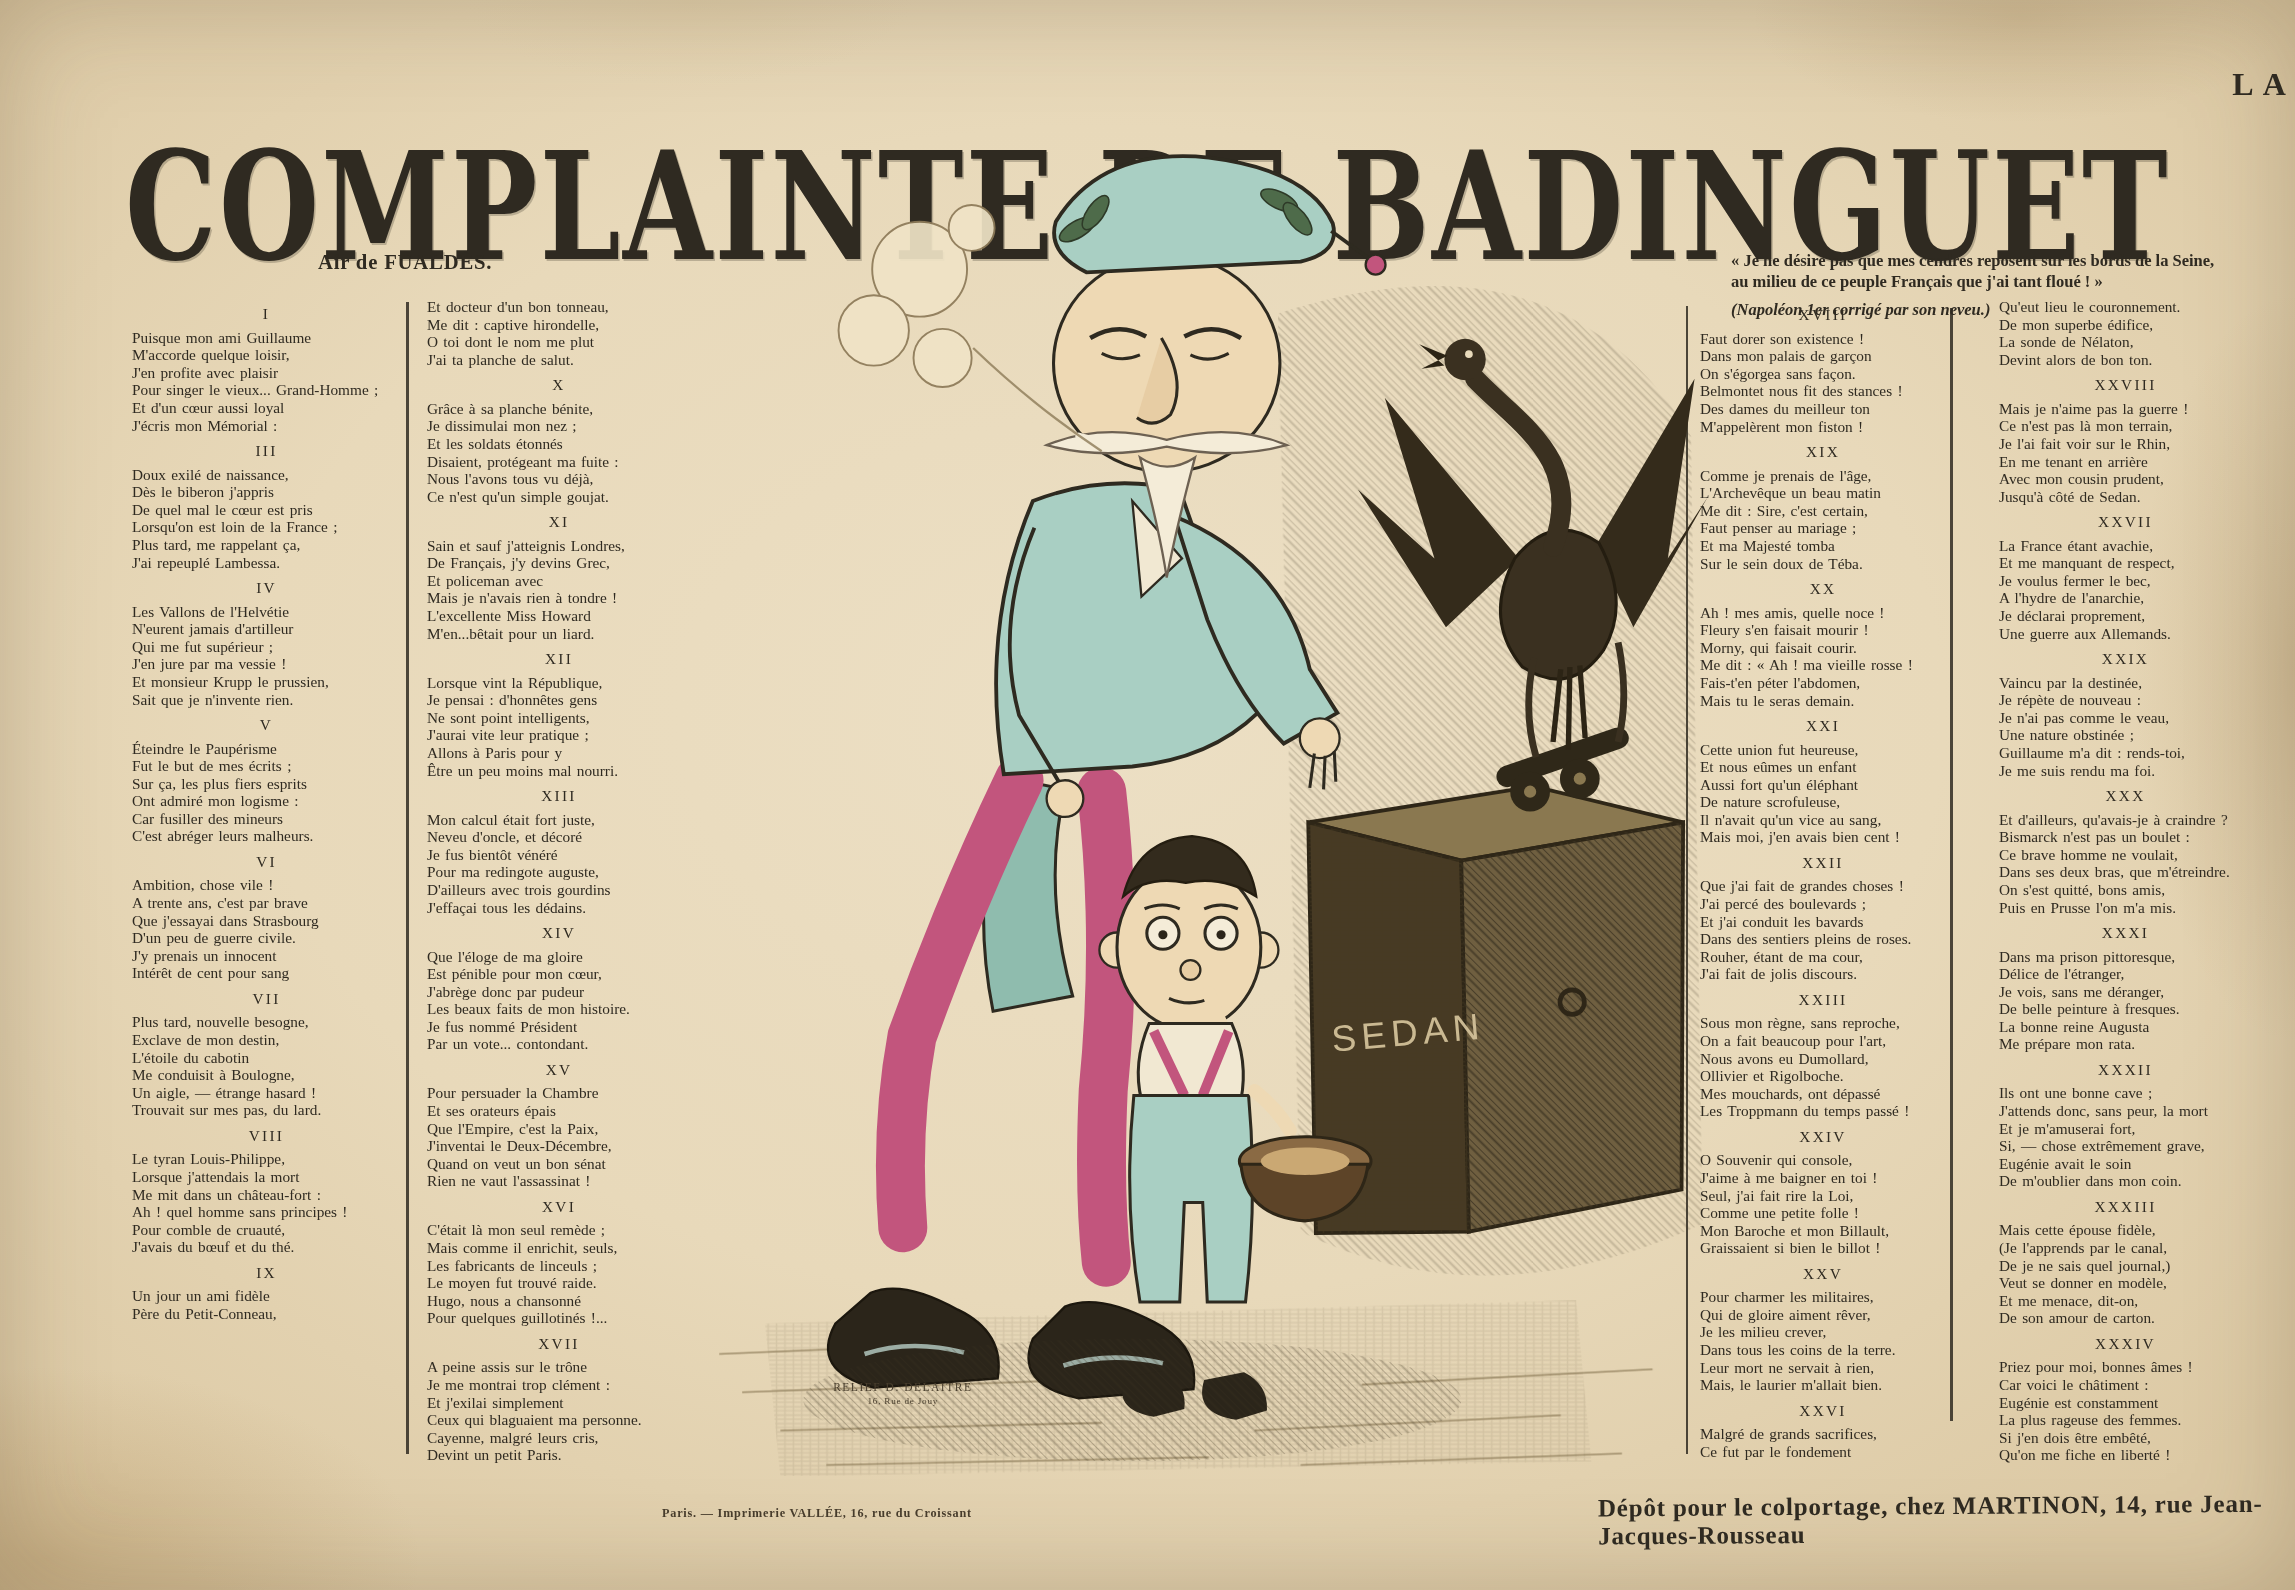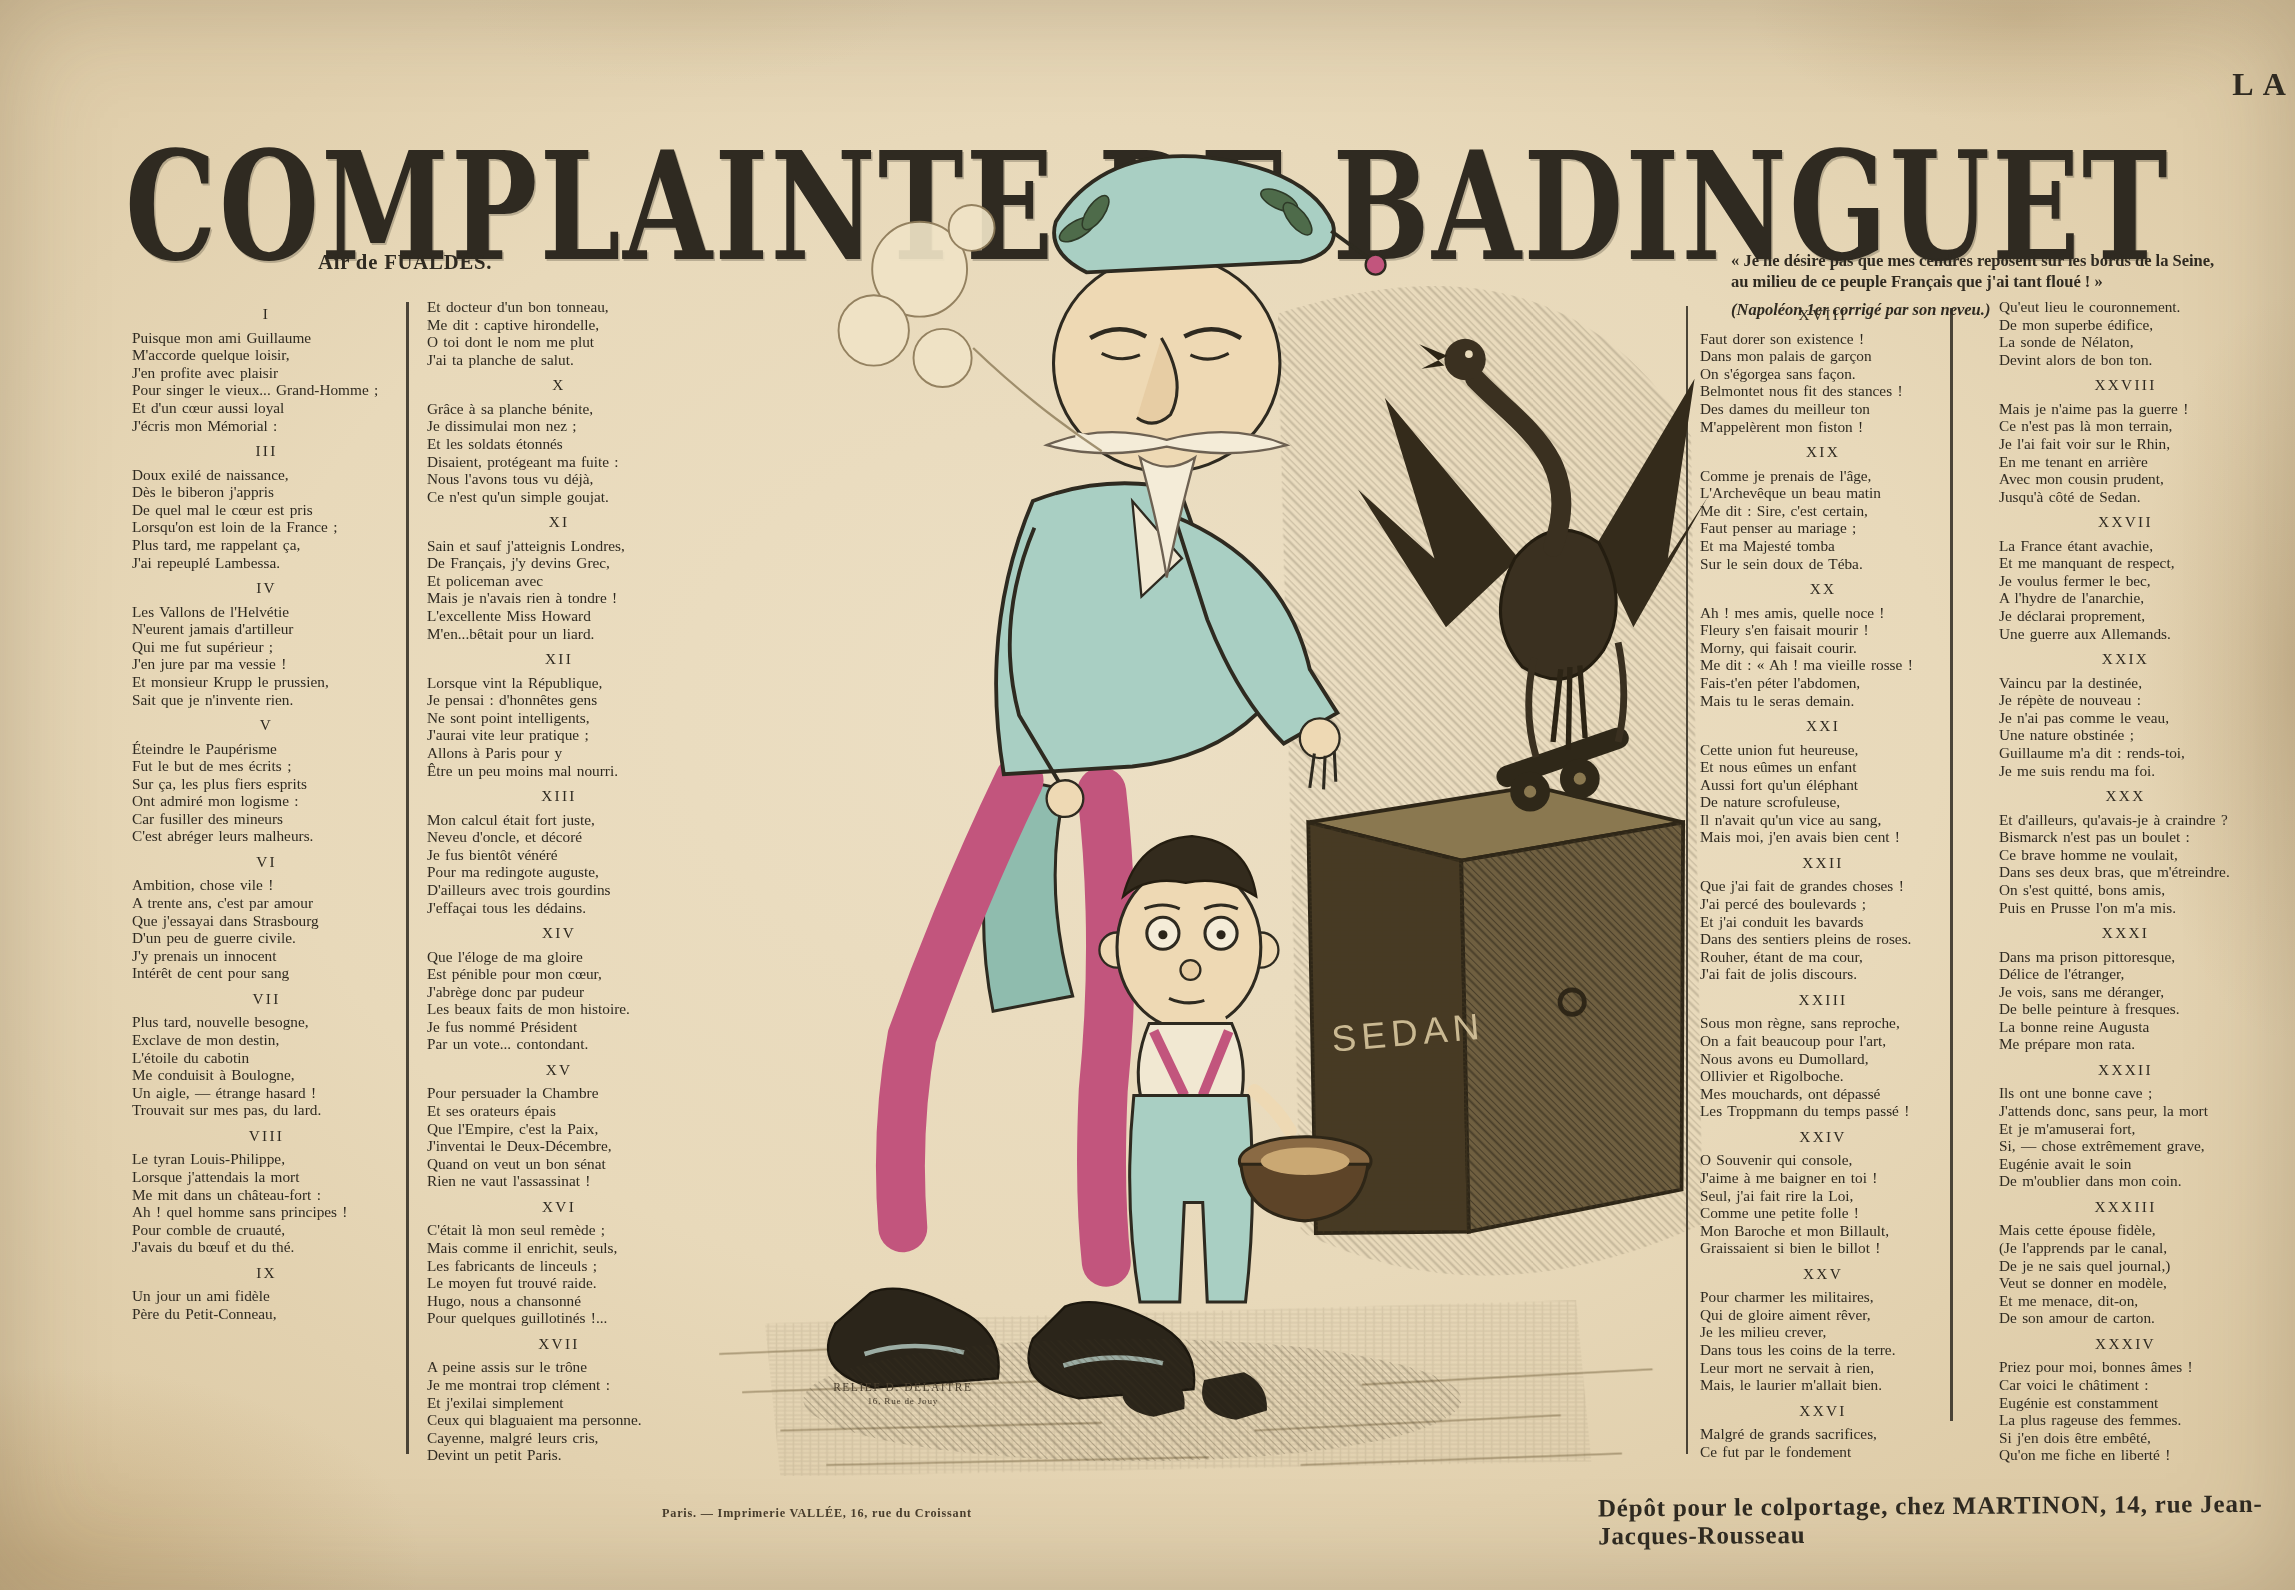--- a/index.html
+++ b/index.html
@@ -94,21 +94,21 @@
         <div class="verse-line">Éteindre le Paupérisme</div>
         <div class="verse-line">Fut le but de mes écrits ;</div>
         <div class="verse-line">Sur ça, les plus fiers esprits</div>
         <div class="verse-line">Ont admiré mon logisme :</div>
         <div class="verse-line">Car fusiller des mineurs</div>
         <div class="verse-line">C'est abréger leurs malheurs.</div>
       </div>
       <div class="stanza">
         <div class="stanza-num">VI</div>
         <div class="verse-line">Ambition, chose vile !</div>
-        <div class="verse-line">A trente ans, c'est par amour</div>
+        <div class="verse-line">A trente ans, c'est par brave</div>
         <div class="verse-line">Que j'essayai dans Strasbourg</div>
         <div class="verse-line">D'un peu de guerre civile.</div>
         <div class="verse-line">J'y prenais un innocent</div>
         <div class="verse-line">Intérêt de cent pour sang</div>
       </div>
       <div class="stanza">
         <div class="stanza-num">VII</div>
         <div class="verse-line">Plus tard, nouvelle besogne,</div>
         <div class="verse-line">Exclave de mon destin,</div>
         <div class="verse-line">L'étoile du cabotin</div>

